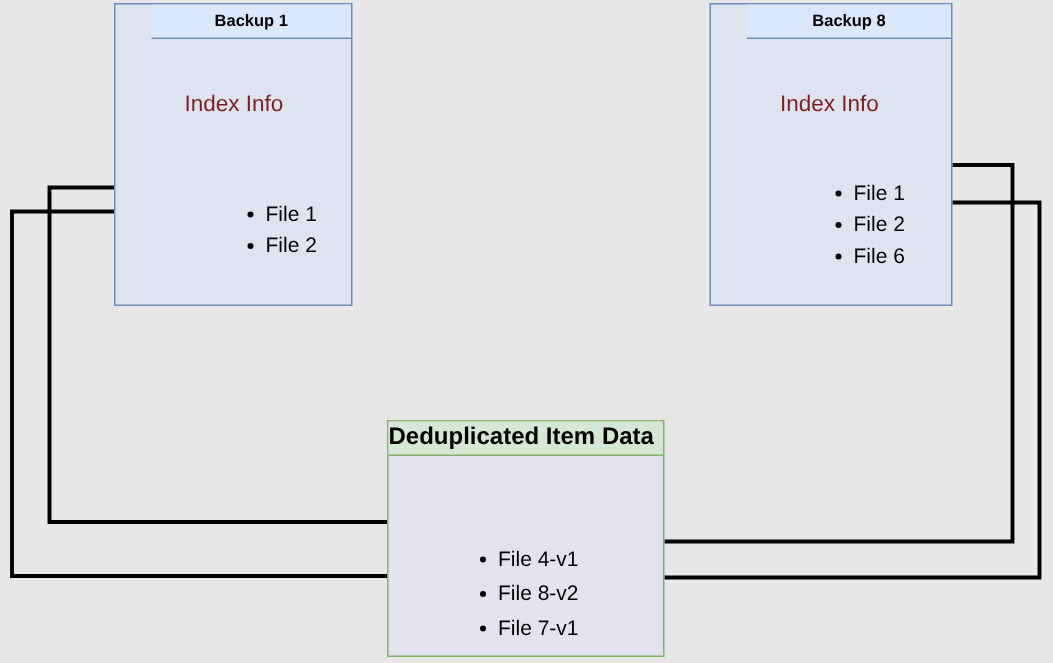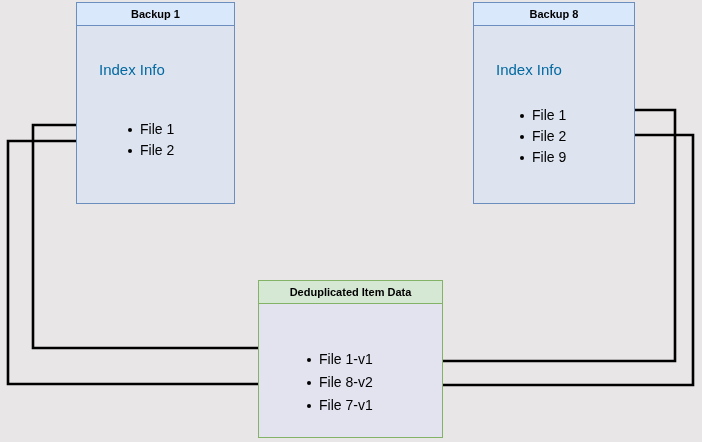--- a/index.html
+++ b/index.html
@@ -30,20 +30,21 @@
     pointer-events: none;
   }
   .node {
     position: absolute;
     box-sizing: border-box;
   }
   
   .box-blue {
     border: 1px solid #6c8ebf;
     background: #dde4f0;
+    padding-left: 24px;
   }
   .box-blue .node-header {
     background: #dae8fc;
     border-bottom: 1px solid #6c8ebf;
     color: #000000;
     font-weight: bold;
     font-size: 11px;
     text-align: center;
     line-height: 22px;
     height: 23px;
@@ -52,39 +53,39 @@
   
   .box-green {
     border: 1px solid #82b366;
     background: #e2e3ef;
   }
   .box-green .node-header {
     background: #d5e8d4;
     border-bottom: 1px solid #82b366;
     color: #000000;
     font-weight: bold;
-    font-size: 11px;
-    text-align: center;
+    font-size: 16px;
+    text-align: left;
     line-height: 22px;
     height: 23px;
     box-sizing: border-box;
   }
   .node-body {
     position: relative;
     height: calc(100% - 23px);
   }
   .index-label {
     position: absolute;
     font-size: 15px;
-    color: #0369a1;
+    color: #7f1d1d;
     white-space: nowrap;
   }
   .file-list {
     position: absolute;
-    margin: 0;
+    margin: 13px;
     padding: 0;
     list-style: none;
   }
   .file-list li {
     font-size: 14px;
     color: #000000;
     white-space: nowrap;
     position: relative;
     padding-left: 12px;
     height: 21px;
@@ -143,29 +144,29 @@
     </div>
   </div>
 
   <div class="node box-blue" style="left:473px; top:2px; width:162px; height:202px;">
     <div class="node-header">Backup 8</div>
     <div class="node-body">
       <div class="index-label" style="left:22px; top:35px;">Index Info</div>
       <ul class="file-list" style="left:46px; top:79px;">
         <li>File 1</li>
         <li>File 2</li>
-        <li>File 9</li>
+        <li>File 6</li>
       </ul>
     </div>
   </div>
 
   <div class="node box-green" style="left:258px; top:280px; width:185px; height:158px;">
     <div class="node-header">Deduplicated Item Data</div>
     <div class="node-body">
       <ul class="file-list dedup-list" style="left:48px; top:44px;">
-        <li>File 1-v1</li>
+        <li>File 4-v1</li>
         <li>File 8-v2</li>
         <li>File 7-v1</li>
       </ul>
     </div>
   </div>
 
 </div>
 
 </body></html>

